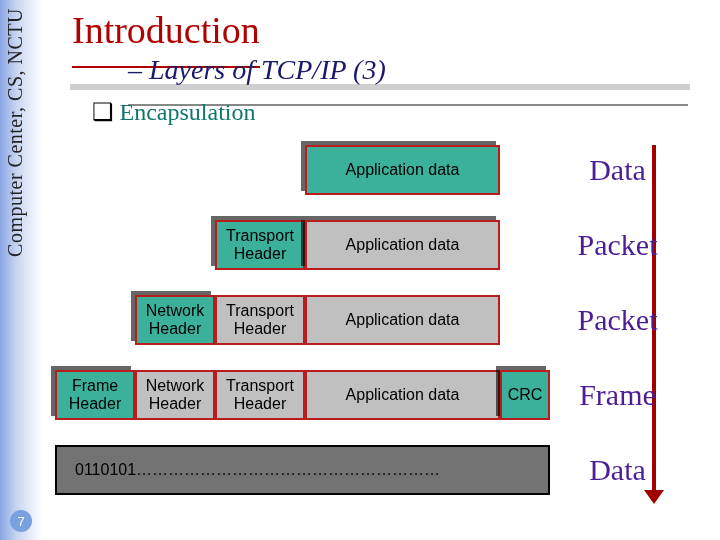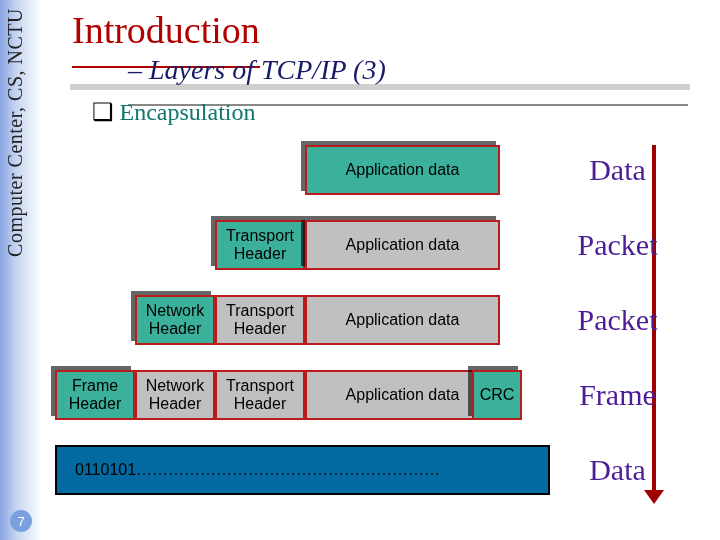--- a/index.html
+++ b/index.html
@@ -63,21 +63,21 @@
     border: 2px solid #b91c1c;
     display: flex; align-items: center; justify-content: center;
     font-size: 16px; text-align: center; line-height: 1.1;
     font-family: Arial, sans-serif;
     box-shadow: -4px -4px 0 rgba(0,0,0,0.6);
   }
   .teal { background: #3bb09a; color: #000; }
   .gray { background: #c0c0c0; color: #000; box-shadow: none; }
   .gray-shadow { background: #c0c0c0; color: #000; }
   .bits-box {
-    position: absolute; border: 2px solid #000; background: #0369a1;
+    position: absolute; border: 2px solid #000; background: #737373;
     display: flex; align-items: center; justify-content: flex-start;
     padding-left: 18px; font-size: 16px; font-family: Arial, sans-serif;
     height: 50px;
   }
   .hr-shadow {
     position: absolute; height: 6px; background: #888; left: 70px; top: 84px; width: 620px; opacity: 0.4;
   }
 </style>
 </head>
 <body>
@@ -112,21 +112,21 @@
     <div class="block gray" style="left:305px; top:155px; width:195px;">Application data</div>
     <div class="row-label" style="top:155px; left:560px; height:50px;font-family:Liberation Serif, serif;">Packet</div>
 
     <div class="block teal" style="left:55px; top:230px; width:80px; white-space:pre-line;">Frame
 Header</div>
     <div class="block gray" style="left:135px; top:230px; width:80px; white-space:pre-line;">Network
 Header</div>
     <div class="block gray" style="left:215px; top:230px; width:90px; white-space:pre-line;">Transport
 Header</div>
     <div class="block gray" style="left:305px; top:230px; width:195px;">Application data</div>
-    <div class="block teal" style="left:472px; top:230px; width:50px;">CRC</div>
+    <div class="block teal" style="left:500px; top:230px; width:50px;">CRC</div>
     <div class="row-label" style="top:230px; left:560px; height:50px;">Frame</div>
 
     <div class="bits-box" style="left:55px; top:305px; width:495px;">0110101…………………………………………………</div>
     <div class="row-label" style="top:305px; left:560px; height:50px;">Data</div>
 
   </div>
 
   <div class="pagenum">7</div>
 </div>
 

